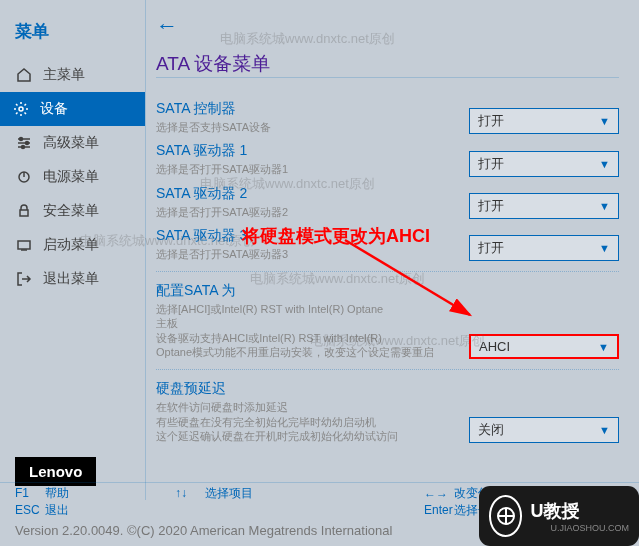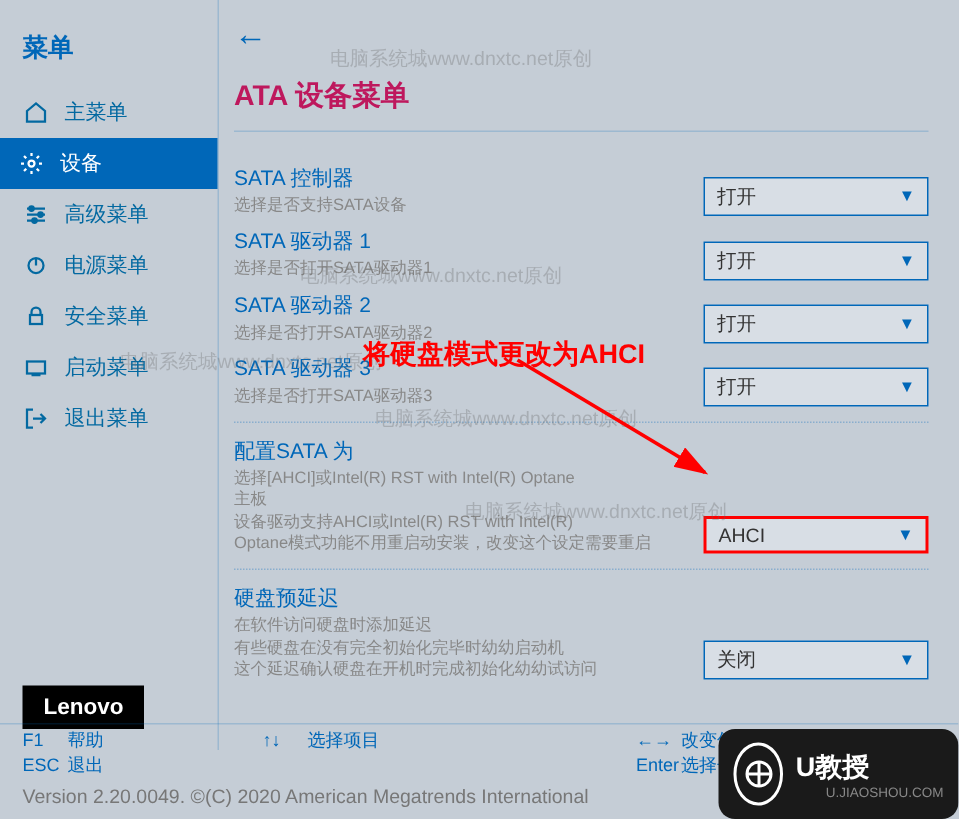--- a/index.html
+++ b/index.html
@@ -9,27 +9,27 @@
     .wm1 { top: 30px; left: 220px; }
     .wm2 { top: 175px; left: 200px; }
     .wm3 { top: 232px; left: 80px; }
     .wm4 { top: 270px; left: 250px; }
     .wm5 { top: 332px; left: 310px; }
     
     .container { display: flex; width: 100%; height: 500px; }
     
     .sidebar { width: 145px; padding: 10px 0; background: transparent; }
     .sidebar-title { color: #0067b8; font-size: 17px; font-weight: bold; padding: 10px 15px 15px; }
-    .menu-item { display: flex; align-items: center; padding: 8px 15px; color: #0369a1; font-size: 14px; cursor: pointer; gap: 10px; }
+    .menu-item { display: flex; align-items: center; padding: 8px 15px; color: #404040; font-size: 14px; cursor: pointer; gap: 10px; }
     .menu-item.active { background: #0067b8; color: #fff; padding-left: 12px; }
     .menu-icon { width: 18px; height: 18px; display: inline-flex; align-items: center; justify-content: center; }
     
     .main { flex: 1; padding: 10px 20px 10px 10px; border-left: 1px solid rgba(0,103,184,0.2); position: relative; }
     .back-arrow { color: #0067b8; font-size: 22px; cursor: pointer; margin-bottom: 15px; display: inline-block; }
-    .page-title { color: #be185d; font-size: 19px; font-weight: bold; margin-bottom: 20px; padding-bottom: 10px; border-bottom: 1px solid rgba(0,103,184,0.2); }
+    .page-title { color: #4c1d95; font-size: 19px; font-weight: normal; margin-bottom: 20px; border-bottom: 1px solid rgba(0,103,184,0.2); }
     
     .setting-row { display: flex; align-items: flex-end; margin-bottom: 4px; padding: 2px 0; }
     .setting-info { flex: 1; }
     .setting-label { color: #0067b8; font-size: 14px; margin-bottom: 2px; }
     .setting-desc { color: #888; font-size: 11px; line-height: 1.3; }
     .setting-select { width: 150px; border: 1px solid #0067b8; background: #d8dee5; padding: 3px 8px; color: #333; font-size: 13px; display: flex; justify-content: space-between; align-items: center; cursor: pointer; }
     .setting-select.highlighted { border: 2px solid #ff0000; }
     .chevron { color: #0067b8; font-size: 11px; }
     
     .divider { border-top: 1px dotted rgba(0,103,184,0.3); margin: 8px 0; }

